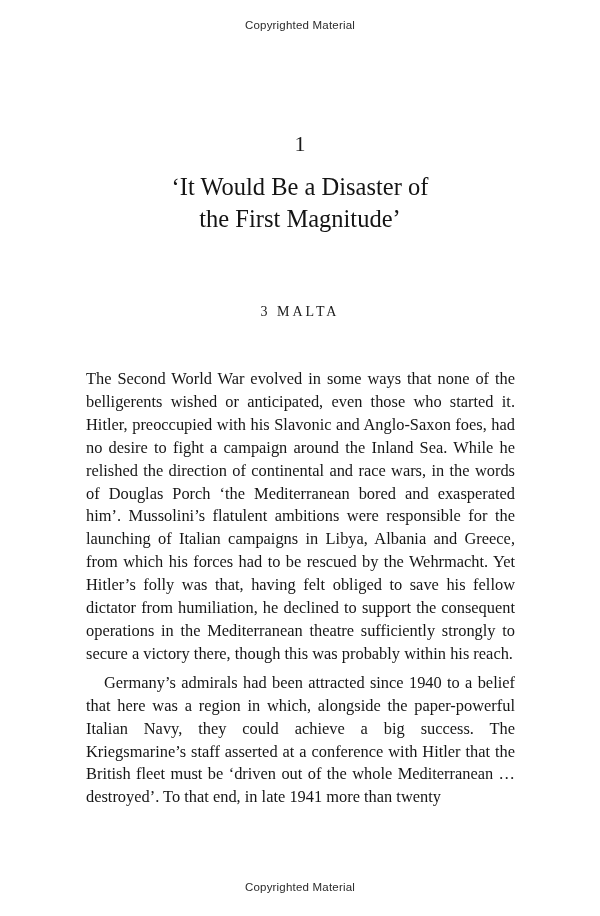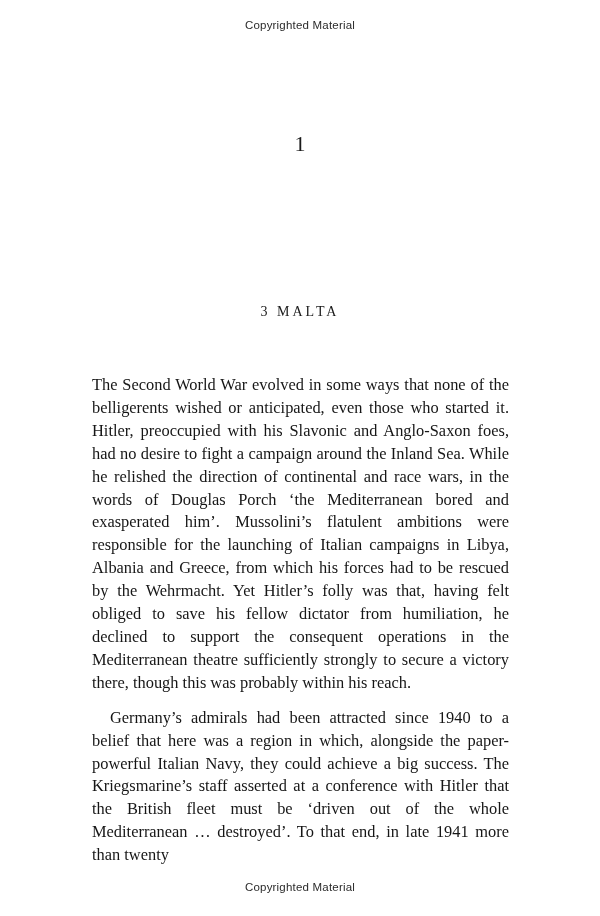--- a/index.html
+++ b/index.html
@@ -70,37 +70,38 @@
     top: 362px;
     left: 80px;
     width: 441px;
     font-family: "Liberation Serif", serif;
     font-size: 16.4px;
     line-height: 22.9px;
     color: #161616;
     text-align: justify;
   }
   .body-text p {
-    margin: 12px;
+    margin: 6px;
     padding: 0;
     font-family: Liberation Serif, serif;
   }
   .body-text p.indented {
     text-indent: 18px;
   }
 </style>
 </head>
 <body>
 
 <div class="book-page">
 
   <div class="copyright top">Copyrighted Material</div>
 
   <div class="chapter-number">1</div>
 
+  <h1 class="chapter-title"><span>‘It Would Be a Disaster of</span><br><span>the First Magnitude’</span></h1>
 
   <div class="section-heading">3 MALTA</div>
 
   <div class="body-text">
     <p class="para first">The Second World War evolved in some ways that none of the belligerents wished or anticipated, even those who started it. Hitler, preoccupied with his Slavonic and Anglo-Saxon foes, had no desire to fight a campaign around the Inland Sea. While he relished the direction of continental and race wars, in the words of Douglas Porch ‘the Mediterranean bored and exasperated him’. Mussolini’s flatulent ambitions were responsible for the launching of Italian campaigns in Libya, Albania and Greece, from which his forces had to be rescued by the Wehrmacht. Yet Hitler’s folly was that, having felt obliged to save his fellow dictator from humiliation, he declined to support the consequent operations in the Mediterranean theatre sufficiently strongly to secure a victory there, though this was probably within his reach.</p>
     <p class="para indented">Germany’s admirals had been attracted since 1940 to a belief that here was a region in which, alongside the paper-powerful Italian Navy, they could achieve a big success. The Kriegsmarine’s staff asserted at a conference with Hitler that the British fleet must be ‘driven out of the whole Mediterranean … destroyed’. To that end, in late 1941 more than twenty</p>
   </div>
 
   <div class="copyright bottom">Copyrighted Material</div>
 

